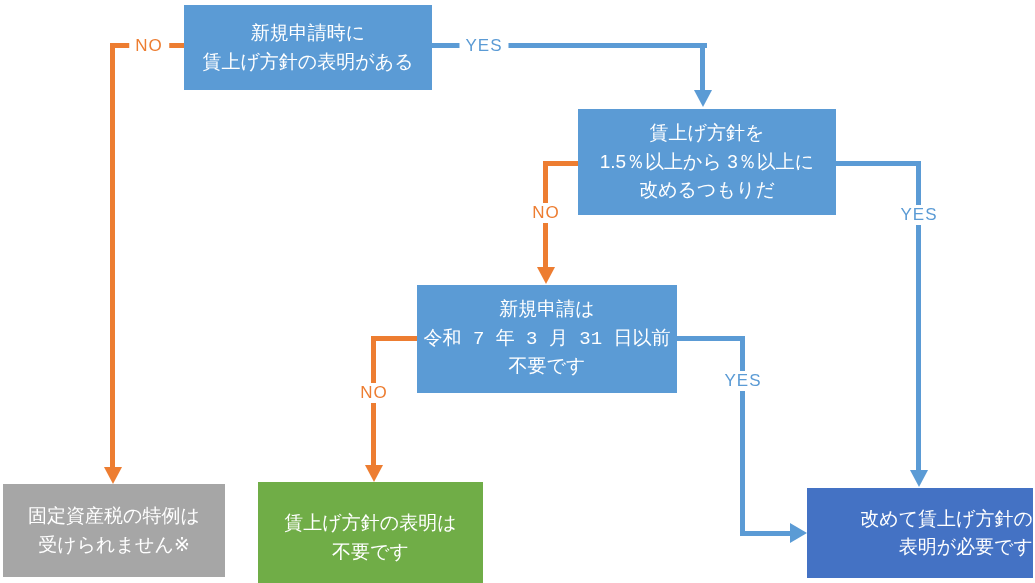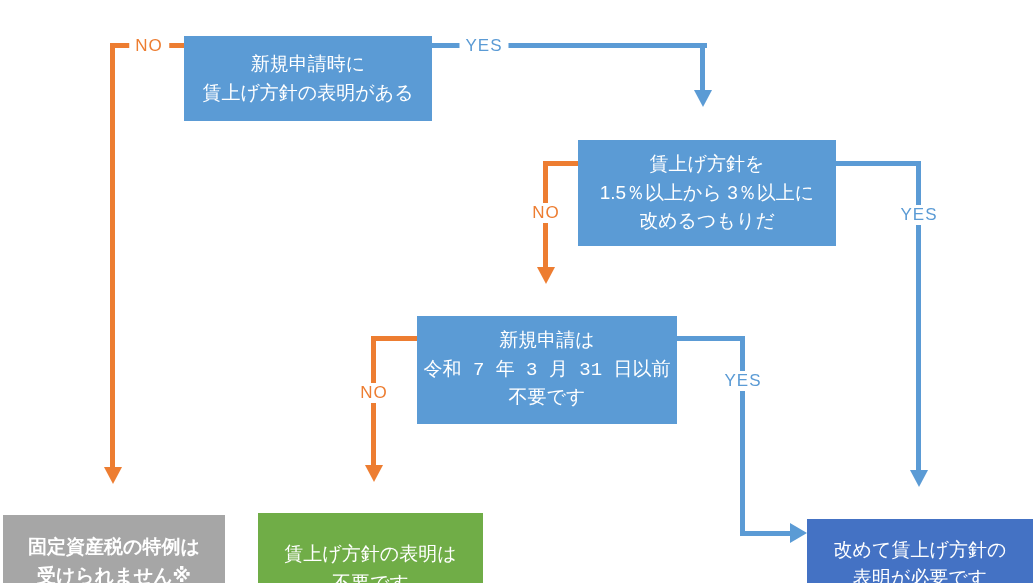--- a/index.html
+++ b/index.html
@@ -6,24 +6,24 @@
     --blue:#5B9BD5; --darkblue:#4472C4; --green:#70AD47;
     --gray:#A6A6A6; --orange:#ED7D31; --white:#FFFFFF;
   }
   html,body{margin:0;padding:0;background:#fff;}
   .stage{
     position:relative;width:1035px;height:583px;background:var(--white);
     font-family:"Liberation Sans","DejaVu Sans",sans-serif;overflow:hidden;
   }
   .node{
     position:absolute;display:flex;flex-direction:column;justify-content:center;
-    align-items:center;color:#fff;font-size:19px;line-height:1.5;text-align:center;margin-top:31px;
+    align-items:center;color:#fff;font-size:19px;line-height:1.5;text-align:center;
   }
   .node.blue{background:var(--blue);}
-  .node.darkblue{background:var(--darkblue);}
+  .node.darkblue{background:var(--darkblue);align-items:flex-end;}
   .node.green{background:var(--green);}
   .node.gray{background:var(--gray);}
   .line{position:absolute;}
   .line.orange{background:var(--orange);}
   .line.blue{background:var(--blue);}
   .edge-label{
     position:absolute;transform:translate(-50%,-50%);background:var(--white);
     padding:0 6px;font-size:17px;letter-spacing:1px;font-weight:400;
   }
   .edge-label.orange{color:var(--orange);}
@@ -32,21 +32,21 @@
   .arrow.down{border-left:9px solid transparent;border-right:9px solid transparent;}
   .arrow.down.orange{border-top:17px solid var(--orange);}
   .arrow.down.blue{border-top:17px solid var(--blue);}
   .arrow.right{border-top:10px solid transparent;border-bottom:10px solid transparent;}
   .arrow.right.blue{border-left:17px solid var(--blue);}
 
   
   #q1{left:184px;top:5px;width:248px;height:85px;}
   #q2{left:578px;top:109px;width:258px;height:106px;text-align:center;}
   #q3{left:417px;top:285px;width:260px;height:108px;font-family:Liberation Mono, monospace;}
-  #out-gray{left:3px;top:484px;width:222px;height:93px;font-weight:bold;}
+  #out-gray{left:3px;top:484px;width:222px;height:93px;}
   #out-green{left:258px;top:482px;width:225px;height:111px;}
   #out-darkblue{left:807px;top:488px;width:226px;height:90px;}
 
   
   #q1-no-h{left:110px;top:43px;width:74px;height:5px;}
   #q1-no-v{left:110px;top:43px;width:5px;height:424px;}
   #q1-no-arrow{left:104px;top:467px;}
   #q1-no-label{left:149px;top:46px;}
 
   

